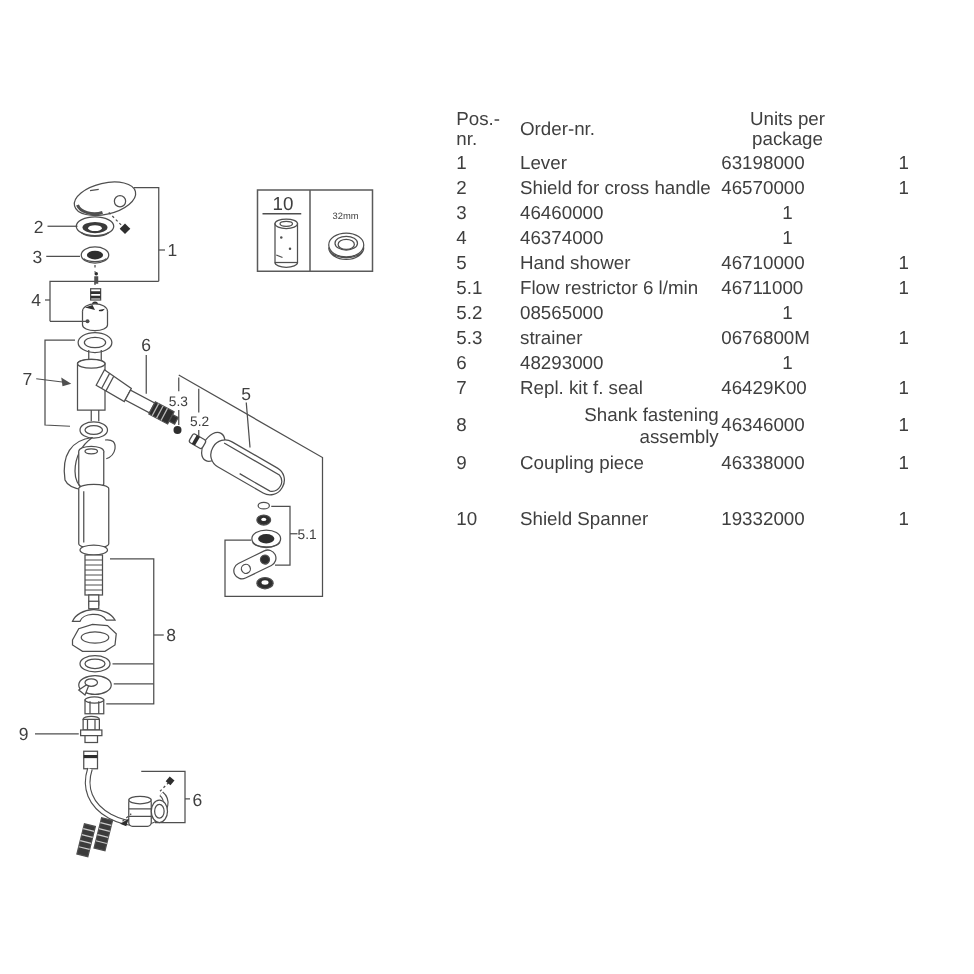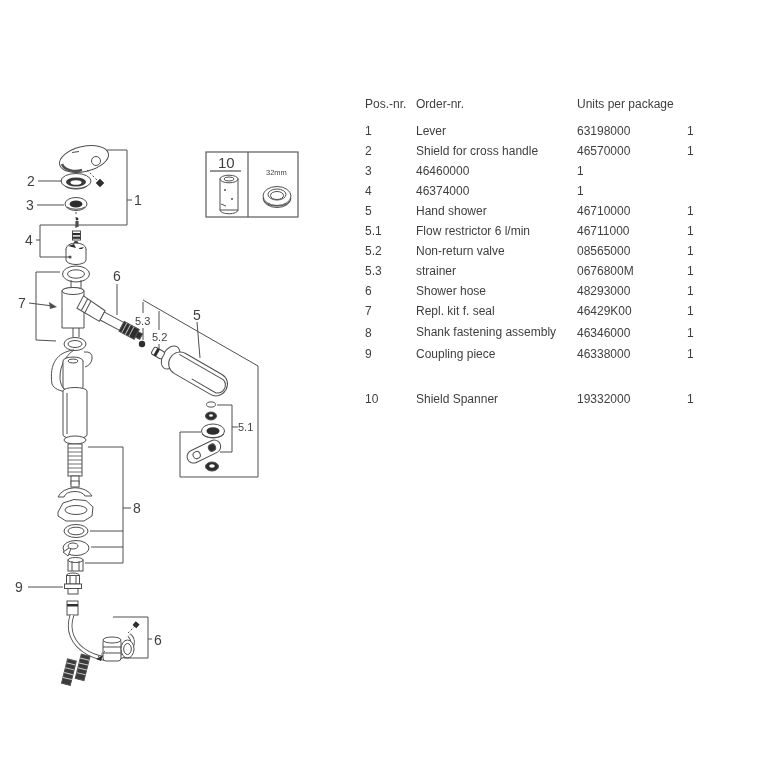--- a/index.html
+++ b/index.html
@@ -1,27 +1,27 @@
 <!DOCTYPE html>
 <html><head>
 <meta charset="utf-8">
 <style>
   html,body{margin:0;padding:0;background:#fff;}
   #stage{position:relative;width:779px;height:779px;background:#ffffff;overflow:hidden;
          font-family:"Liberation Sans", sans-serif;color:#3f3f3f;}
   
-  #parts-table{position:absolute;left:365px;top:86px;width:398px;font-size:12px;}
+  #parts-table{position:absolute;left:365px;top:86px;width:398px;font-size:15px;}
   .trow{display:grid;grid-template-columns:51px 161px 110px 76px;align-items:center;}
   .trow > div{line-height:20px;}
   .thead > div{line-height:16px;}
   .thead{min-height:35px;align-items:center;}
-  .c-units{text-align:left;padding-right:4px;}
+  .c-units{text-align:center;padding-right:4px;}
   .c-desc{padding-right:2px;}
   .spacer{height:25px;}
-  .row8 .c-desc{line-height:17px;padding:3px 2px 3px 0;}
+  .row8 .c-desc{line-height:17px;padding:3px 2px 3px 0;text-align:right;}
   
   #diagram{position:absolute;left:0;top:0;}
   svg text{font-family:"Liberation Sans", sans-serif;fill:#3f3f3f;}
   .lbl{font-size:14px;}
   .lbl-sm{font-size:11px;}
   .ln{stroke:#4f4f4f;stroke-width:1;fill:none;}
   .pt{stroke:#4f4f4f;stroke-width:1;fill:#ffffff;}
   .ptd{stroke:#4f4f4f;stroke-width:1;fill:#2e2e2e;}
 </style>
 </head>
@@ -331,33 +331,31 @@
       <div class="c-units">1</div>
     </div>
         <div class="trow">
       <div class="c-pos">5.1</div>
       <div class="c-desc">Flow restrictor 6 l/min</div>
       <div class="c-order">46711000</div>
       <div class="c-units">1</div>
     </div>
         <div class="trow">
       <div class="c-pos">5.2</div>
-      <div class="c-desc">Non-return valve</div>
       <div class="c-order">08565000</div>
       <div class="c-units">1</div>
     </div>
         <div class="trow">
       <div class="c-pos">5.3</div>
       <div class="c-desc">strainer</div>
       <div class="c-order">0676800M</div>
       <div class="c-units">1</div>
     </div>
         <div class="trow">
       <div class="c-pos">6</div>
-      <div class="c-desc">Shower hose</div>
       <div class="c-order">48293000</div>
       <div class="c-units">1</div>
     </div>
         <div class="trow">
       <div class="c-pos">7</div>
       <div class="c-desc">Repl. kit f. seal</div>
       <div class="c-order">46429K00</div>
       <div class="c-units">1</div>
     </div>
         <div class="trow row8">

